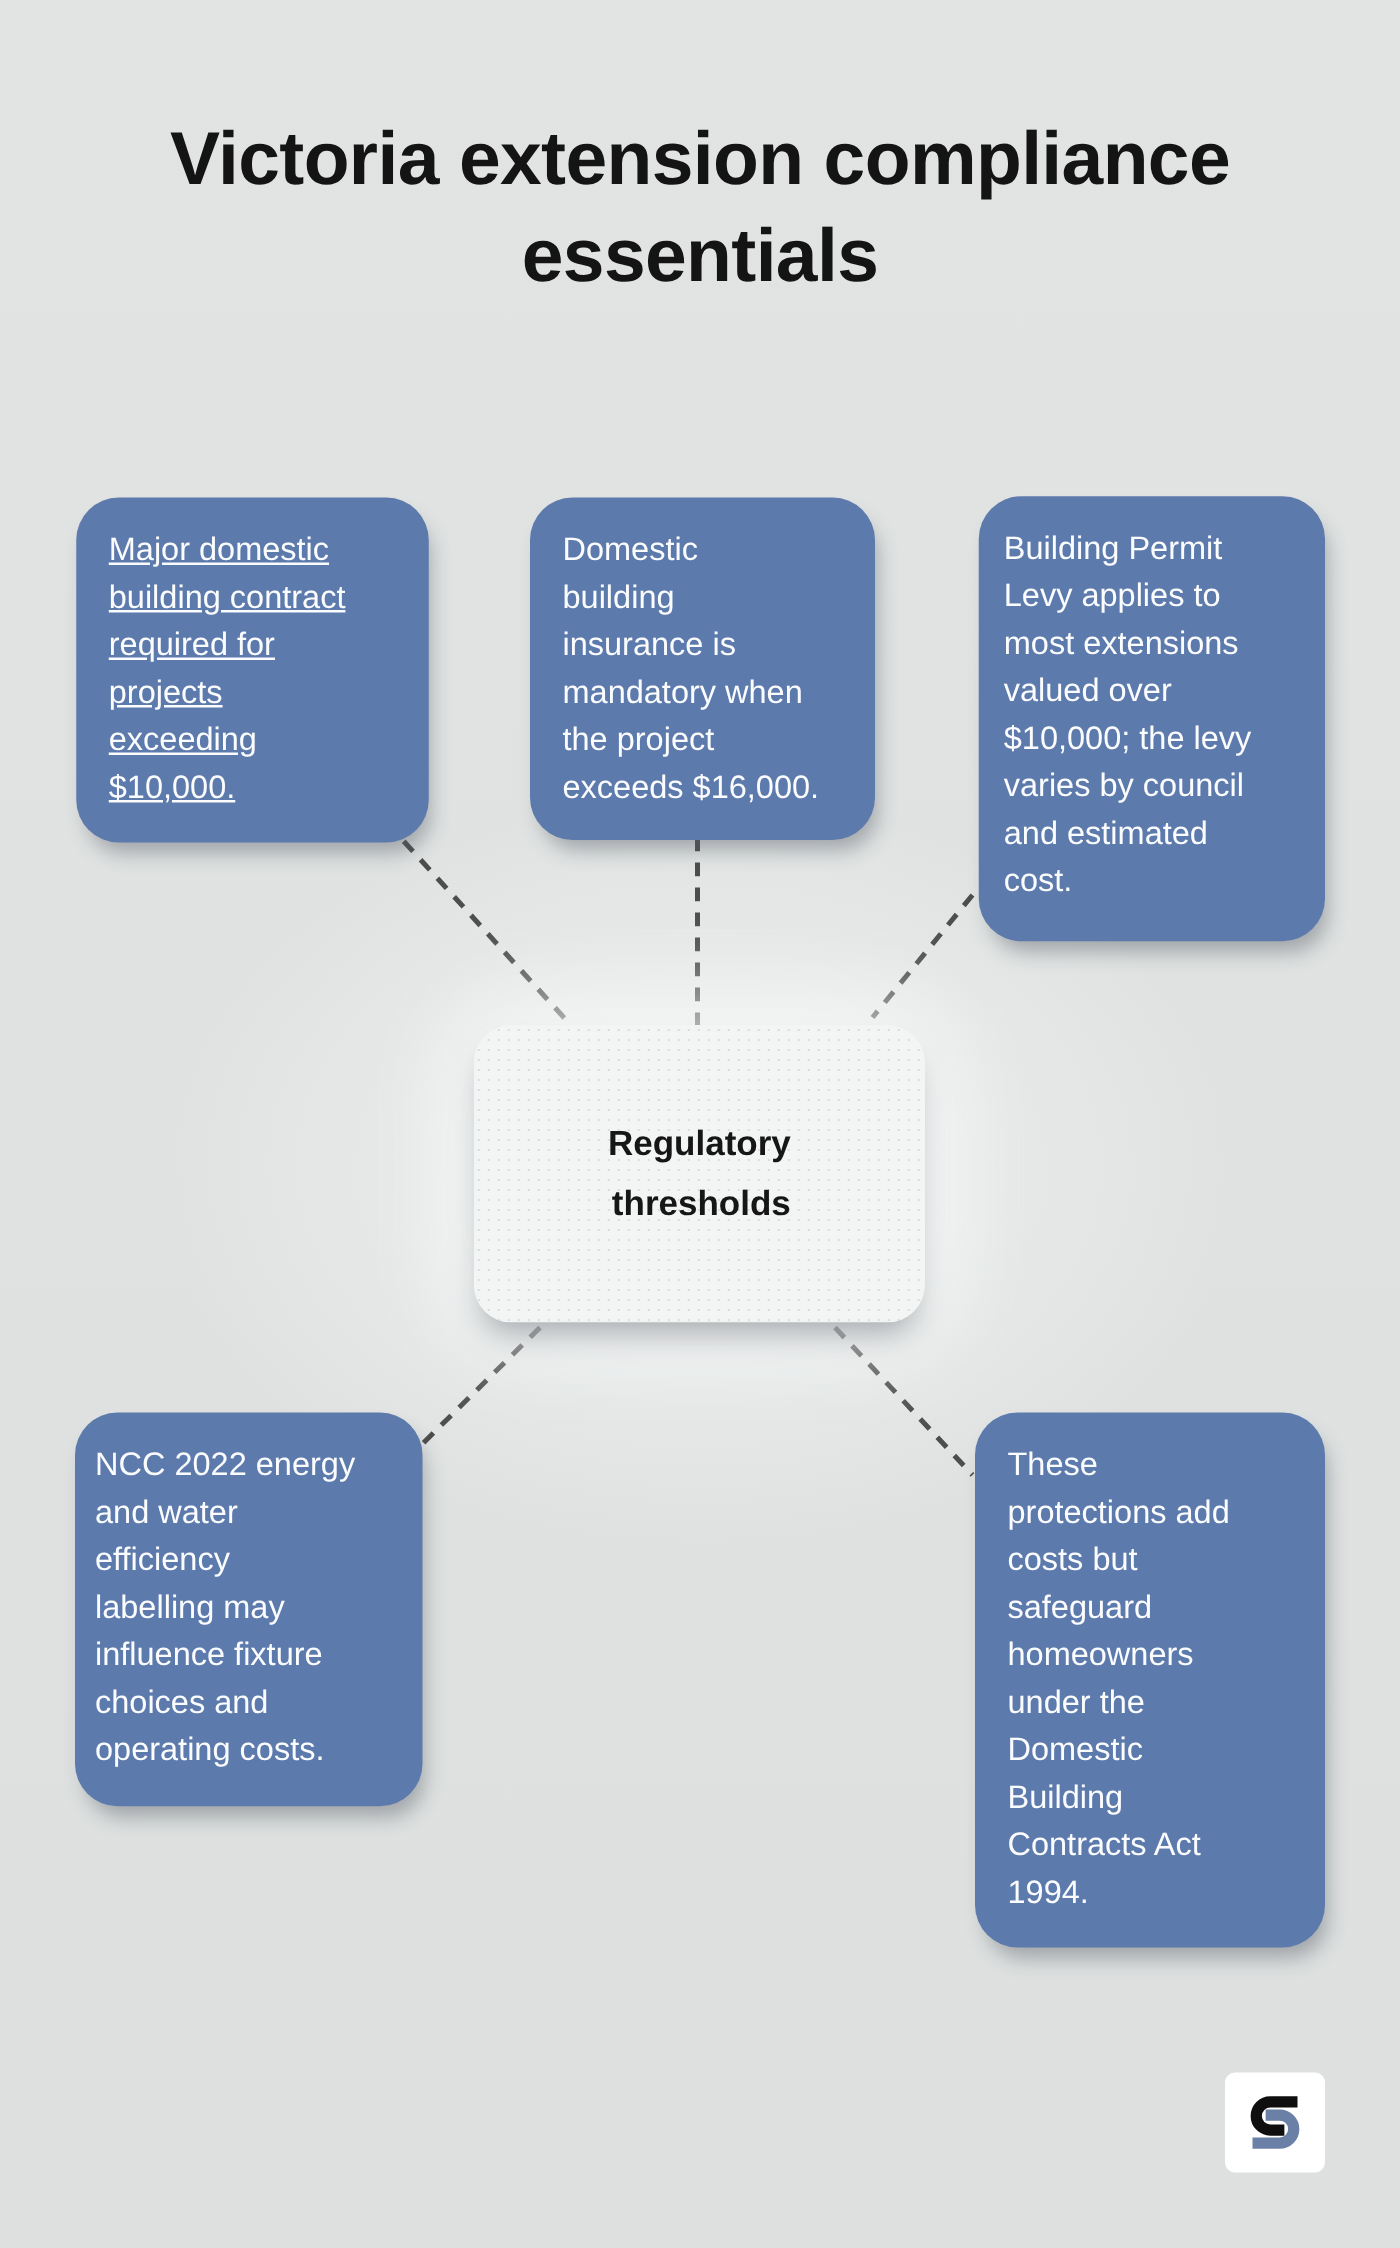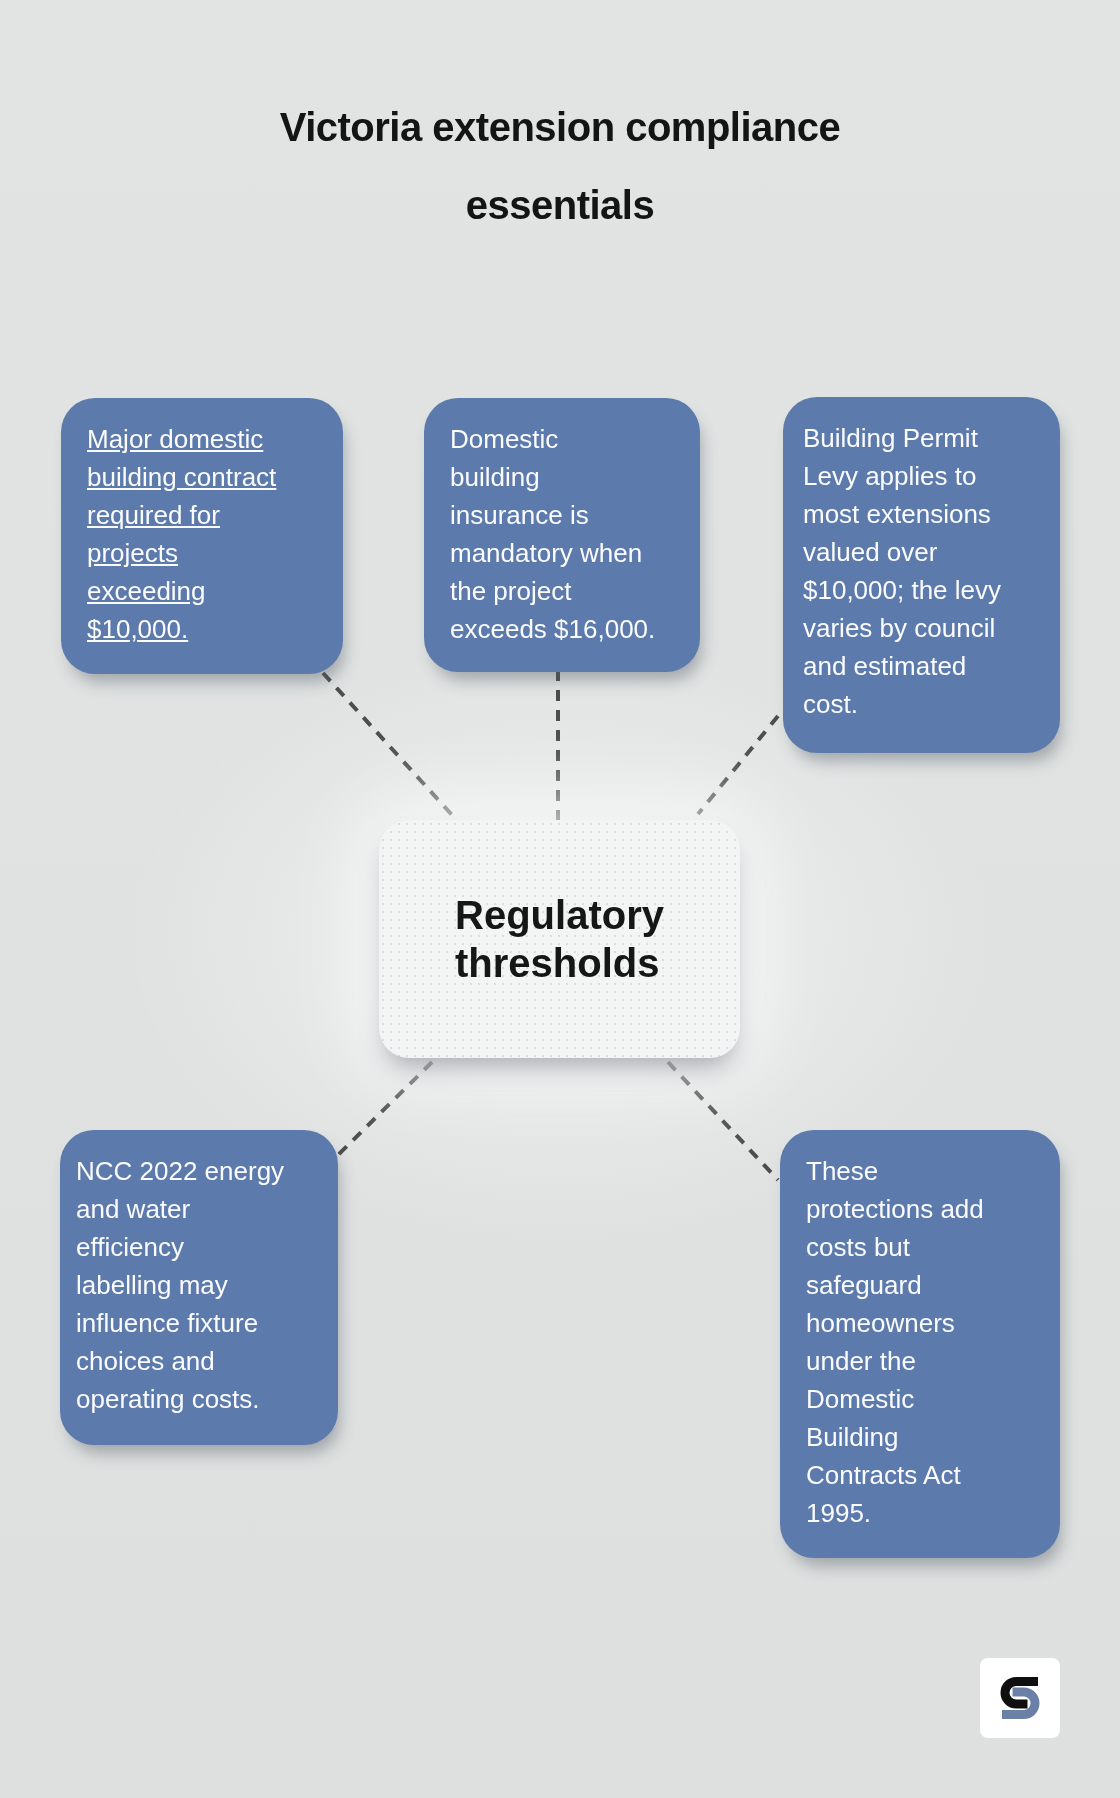--- a/index.html
+++ b/index.html
@@ -10,21 +10,21 @@
   }
   .canvas{
     position:relative;width:1120px;height:1798px;overflow:hidden;
     background:
       radial-gradient(ellipse 620px 430px at 560px 940px, rgba(243,245,245,0.85) 0%, rgba(243,245,245,0) 70%),
       linear-gradient(#e1e4e3,#dde0df);
   }
   .title{
     position:absolute;left:0;top:88px;width:1120px;
     text-align:center;
-    font-size:40px;line-height:78px;font-weight:bold;
+    font-size:60px;line-height:78px;font-weight:bold;
     letter-spacing:-0.5px;color:#141414;
     white-space:pre-line;margin:0;
   }
   .connectors{position:absolute;left:0;top:0;z-index:1;}
   .branch{
     position:absolute;z-index:2;
     background:#5d7aac;
     border-radius:34px;
     box-shadow:5px 12px 16px -4px rgba(84,90,102,0.45);
     color:#fbfcfe;
@@ -41,22 +41,22 @@
     position:absolute;z-index:3;
     left:379px;top:820px;width:361px;height:238px;
     background-color:#f3f4f4;
     background-image:radial-gradient(rgba(150,156,162,0.28) 1px, transparent 1.2px);
     background-size:8px 8px;
     border-radius:30px;
     box-shadow:0 16px 24px -8px rgba(96,102,110,0.5), 0 0 70px 24px rgba(248,250,250,0.75);
     display:flex;align-items:center;justify-content:center;
   }
   .node p{
-    margin:0;text-align:left;
-    font-size:40px;line-height:48px;font-weight:bold;color:#161616;
+    margin:0;text-align:right;
+    font-size:28px;line-height:48px;font-weight:bold;color:#161616;
     white-space:pre-line;
   }
   .logo{
     position:absolute;z-index:4;
     left:980px;top:1658px;width:80px;height:80px;
     background:#ffffff;border-radius:8px;
     display:flex;align-items:center;justify-content:center;
   }
 </style>
 </head>
@@ -112,21 +112,21 @@
 operating costs.</div>
   <div class="branch b5">These
 protections add
 costs but
 safeguard
 homeowners
 under the
 Domestic
 Building
 Contracts Act
-1995.</div>
+1994.</div>
 
   <div class="logo">
     <svg width="48" height="48" viewBox="0 0 64 64">
       <path d="M56 10 H27 A15 15 0 0 0 27 40 H42" stroke="#0f0f0f" stroke-width="12" fill="none"></path>
       <path d="M8 54 H37 A15 15 0 0 0 37 24 H22" stroke="#6b80a6" stroke-width="12" fill="none"></path>
     </svg>
   </div>
 
 </div>
 

